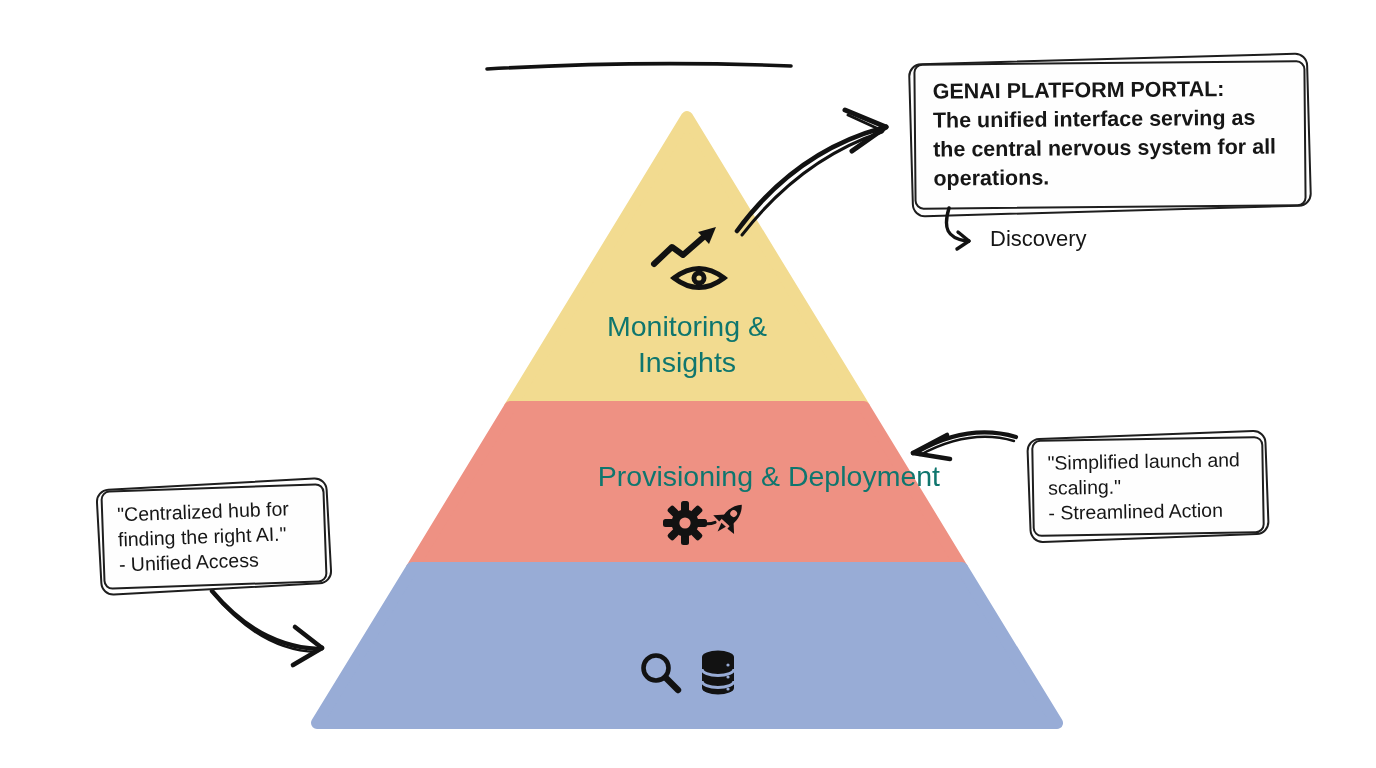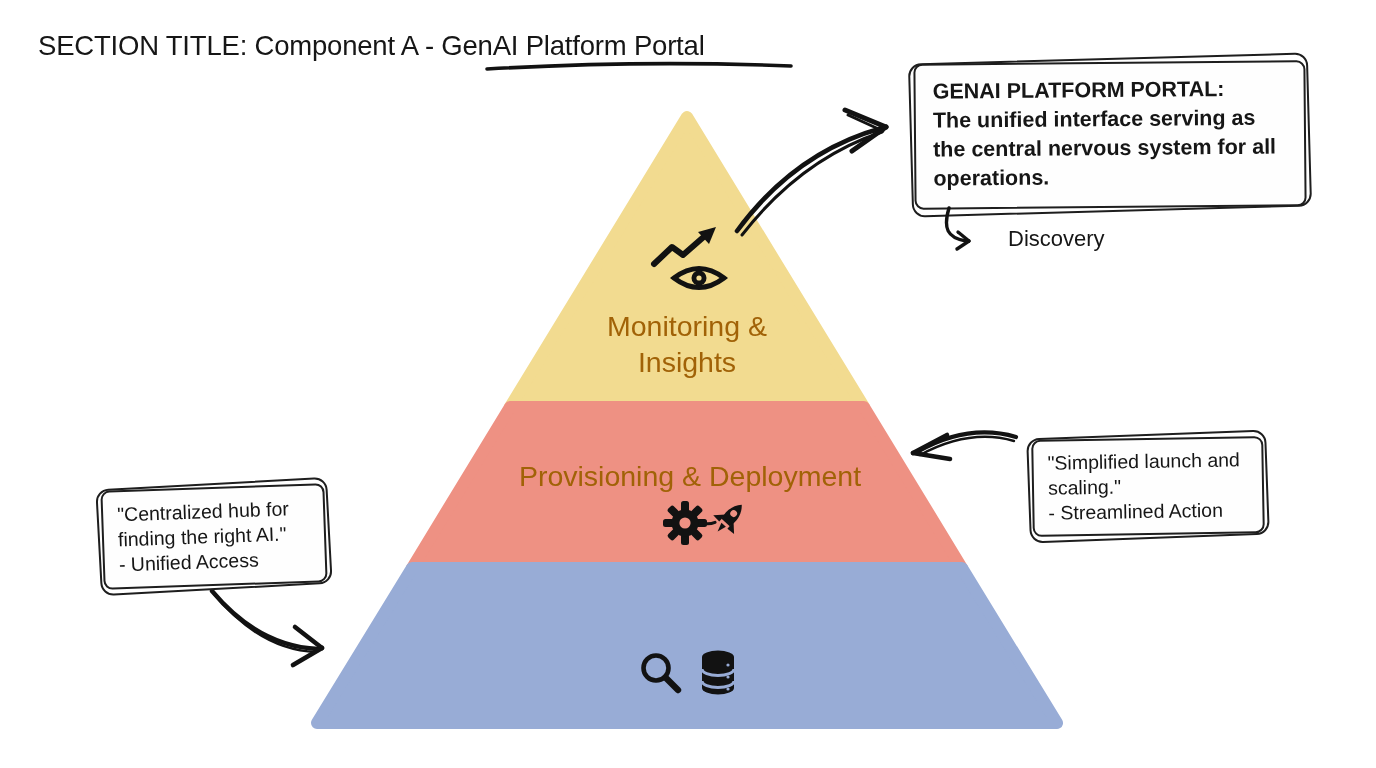--- a/index.html
+++ b/index.html
@@ -8,37 +8,37 @@
     font-family:"Liberation Sans", sans-serif; color:#161616; overflow:hidden;
   }
   .abs { position:absolute; }
 
   .title { left:38px; top:30px; font-size:27.5px; font-weight:500; letter-spacing:-0.2px; white-space:nowrap; z-index:10; }
   .title .hl { font-weight:500; }
 
   svg.layer-stack { left:0; top:0; z-index:1; }
   svg.overlay { left:0; top:0; z-index:4; pointer-events:none; }
 
-  .layer-label { z-index:6; text-align:center; font-size:28.5px; font-weight:500; line-height:36px; color:#a16207; }
+  .layer-label { z-index:6; text-align:center; font-size:28.5px; font-weight:500; line-height:36px; color:#0f766e; }
 
   .sketch-box { border:2.4px solid #1e1e1e; border-radius:9px; background:#fefefe; z-index:8; }
   .sketch-box::before {
     content:""; position:absolute; inset:-6px; border:2.1px solid #1e1e1e;
     border-radius:13px; transform:rotate(-1.1deg); pointer-events:none;
   }
   .portal-note { left:914px; top:62px; width:354px; padding:12px 17px 14px 17px;
     font-size:21.5px; font-weight:700; line-height:29px; transform:rotate(-0.5deg); }
   .portal-note .heading { font-weight:700; }
 
   .callout { font-size:19.5px; line-height:25px; font-weight:400; }
   .callout-left  { left:102px; top:487px; width:192px; padding:10px 14px; transform:rotate(-2deg); }
   .callout-right { left:1032px; top:438px; width:200px; padding:9px 14px; transform:rotate(-1deg); }
 
   .flow-list { left:938px; top:224px; z-index:8; }
-  .flow-row { display:flex; align-items:center; height:29.5px; gap:26px; font-size:22px; }
+  .flow-row { display:flex; align-items:center; height:29.5px; gap:8px; font-size:22px; }
   .flow-row .arrow-cell { width:44px; height:30px; position:relative; flex:0 0 44px; }
   .flow-row .arrow-cell svg { position:absolute; left:0; bottom:2px; }
 
   .icon-svg { z-index:7; }
 </style>
 </head>
 <body>
 
 <div class="canvas">
 
@@ -66,40 +66,37 @@
       <path d="M322,648 L293,665" stroke-width="4.6"></path>
     </g>
     <g>
       <path d="M1016,437 Q968,423 917,452" stroke-width="4.2"></path>
       <path d="M1014,441 Q970,428 920,455" stroke-width="2.4"></path>
       <path d="M913,453 L947,435" stroke-width="4.6"></path>
       <path d="M913,453 L950,459" stroke-width="4.6"></path>
     </g>
   </svg>
 
-  <div class="abs title">
-    <span>SECTION TITLE: Component A - </span><span class="hl">GenAI Platform Portal</span>
-  </div>
 
   <svg class="abs icon-svg" style="left:650px; top:226px;" width="76" height="42" viewBox="0 0 76 42">
     <polyline points="4,38 22,21 33,29 57,8" fill="none" stroke="#121212" stroke-width="6" stroke-linecap="round" stroke-linejoin="round"></polyline>
     <polygon points="66,1 48,6 59,18" fill="#121212"></polygon>
   </svg>
   <svg class="abs icon-svg" style="left:670px; top:259px;" width="58" height="38" viewBox="0 0 58 38">
     <path d="M4,19 Q29,0 54,19 Q29,38 4,19 Z" fill="none" stroke="#121212" stroke-width="5"></path>
     <circle cx="29" cy="19" r="7.5" fill="#121212"></circle>
     <circle cx="29" cy="19" r="2.6" fill="#F2DB90"></circle>
   </svg>
 
   <div class="abs layer-label" style="left:537px; top:308px; width:300px;">
     <div>Monitoring &amp;</div>
     <div>Insights</div>
   </div>
 
-  <div class="abs layer-label" style="left:440px; top:458px; width:500px;">Provisioning &amp; Deployment</div>
+  <div class="abs layer-label" style="left:440px; top:458px; width:500px;text-align:right;">Provisioning &amp; Deployment</div>
   <svg class="abs icon-svg" style="left:662px; top:500px;" width="46" height="46" viewBox="0 0 46 46">
     <g fill="#121212">
       <rect x="19" y="1" width="8" height="11" rx="2.5"></rect>
       <rect x="19" y="1" width="8" height="11" rx="2.5" transform="rotate(45 23 23)"></rect>
       <rect x="19" y="1" width="8" height="11" rx="2.5" transform="rotate(90 23 23)"></rect>
       <rect x="19" y="1" width="8" height="11" rx="2.5" transform="rotate(135 23 23)"></rect>
       <rect x="19" y="1" width="8" height="11" rx="2.5" transform="rotate(180 23 23)"></rect>
       <rect x="19" y="1" width="8" height="11" rx="2.5" transform="rotate(225 23 23)"></rect>
       <rect x="19" y="1" width="8" height="11" rx="2.5" transform="rotate(270 23 23)"></rect>
       <rect x="19" y="1" width="8" height="11" rx="2.5" transform="rotate(315 23 23)"></rect>

